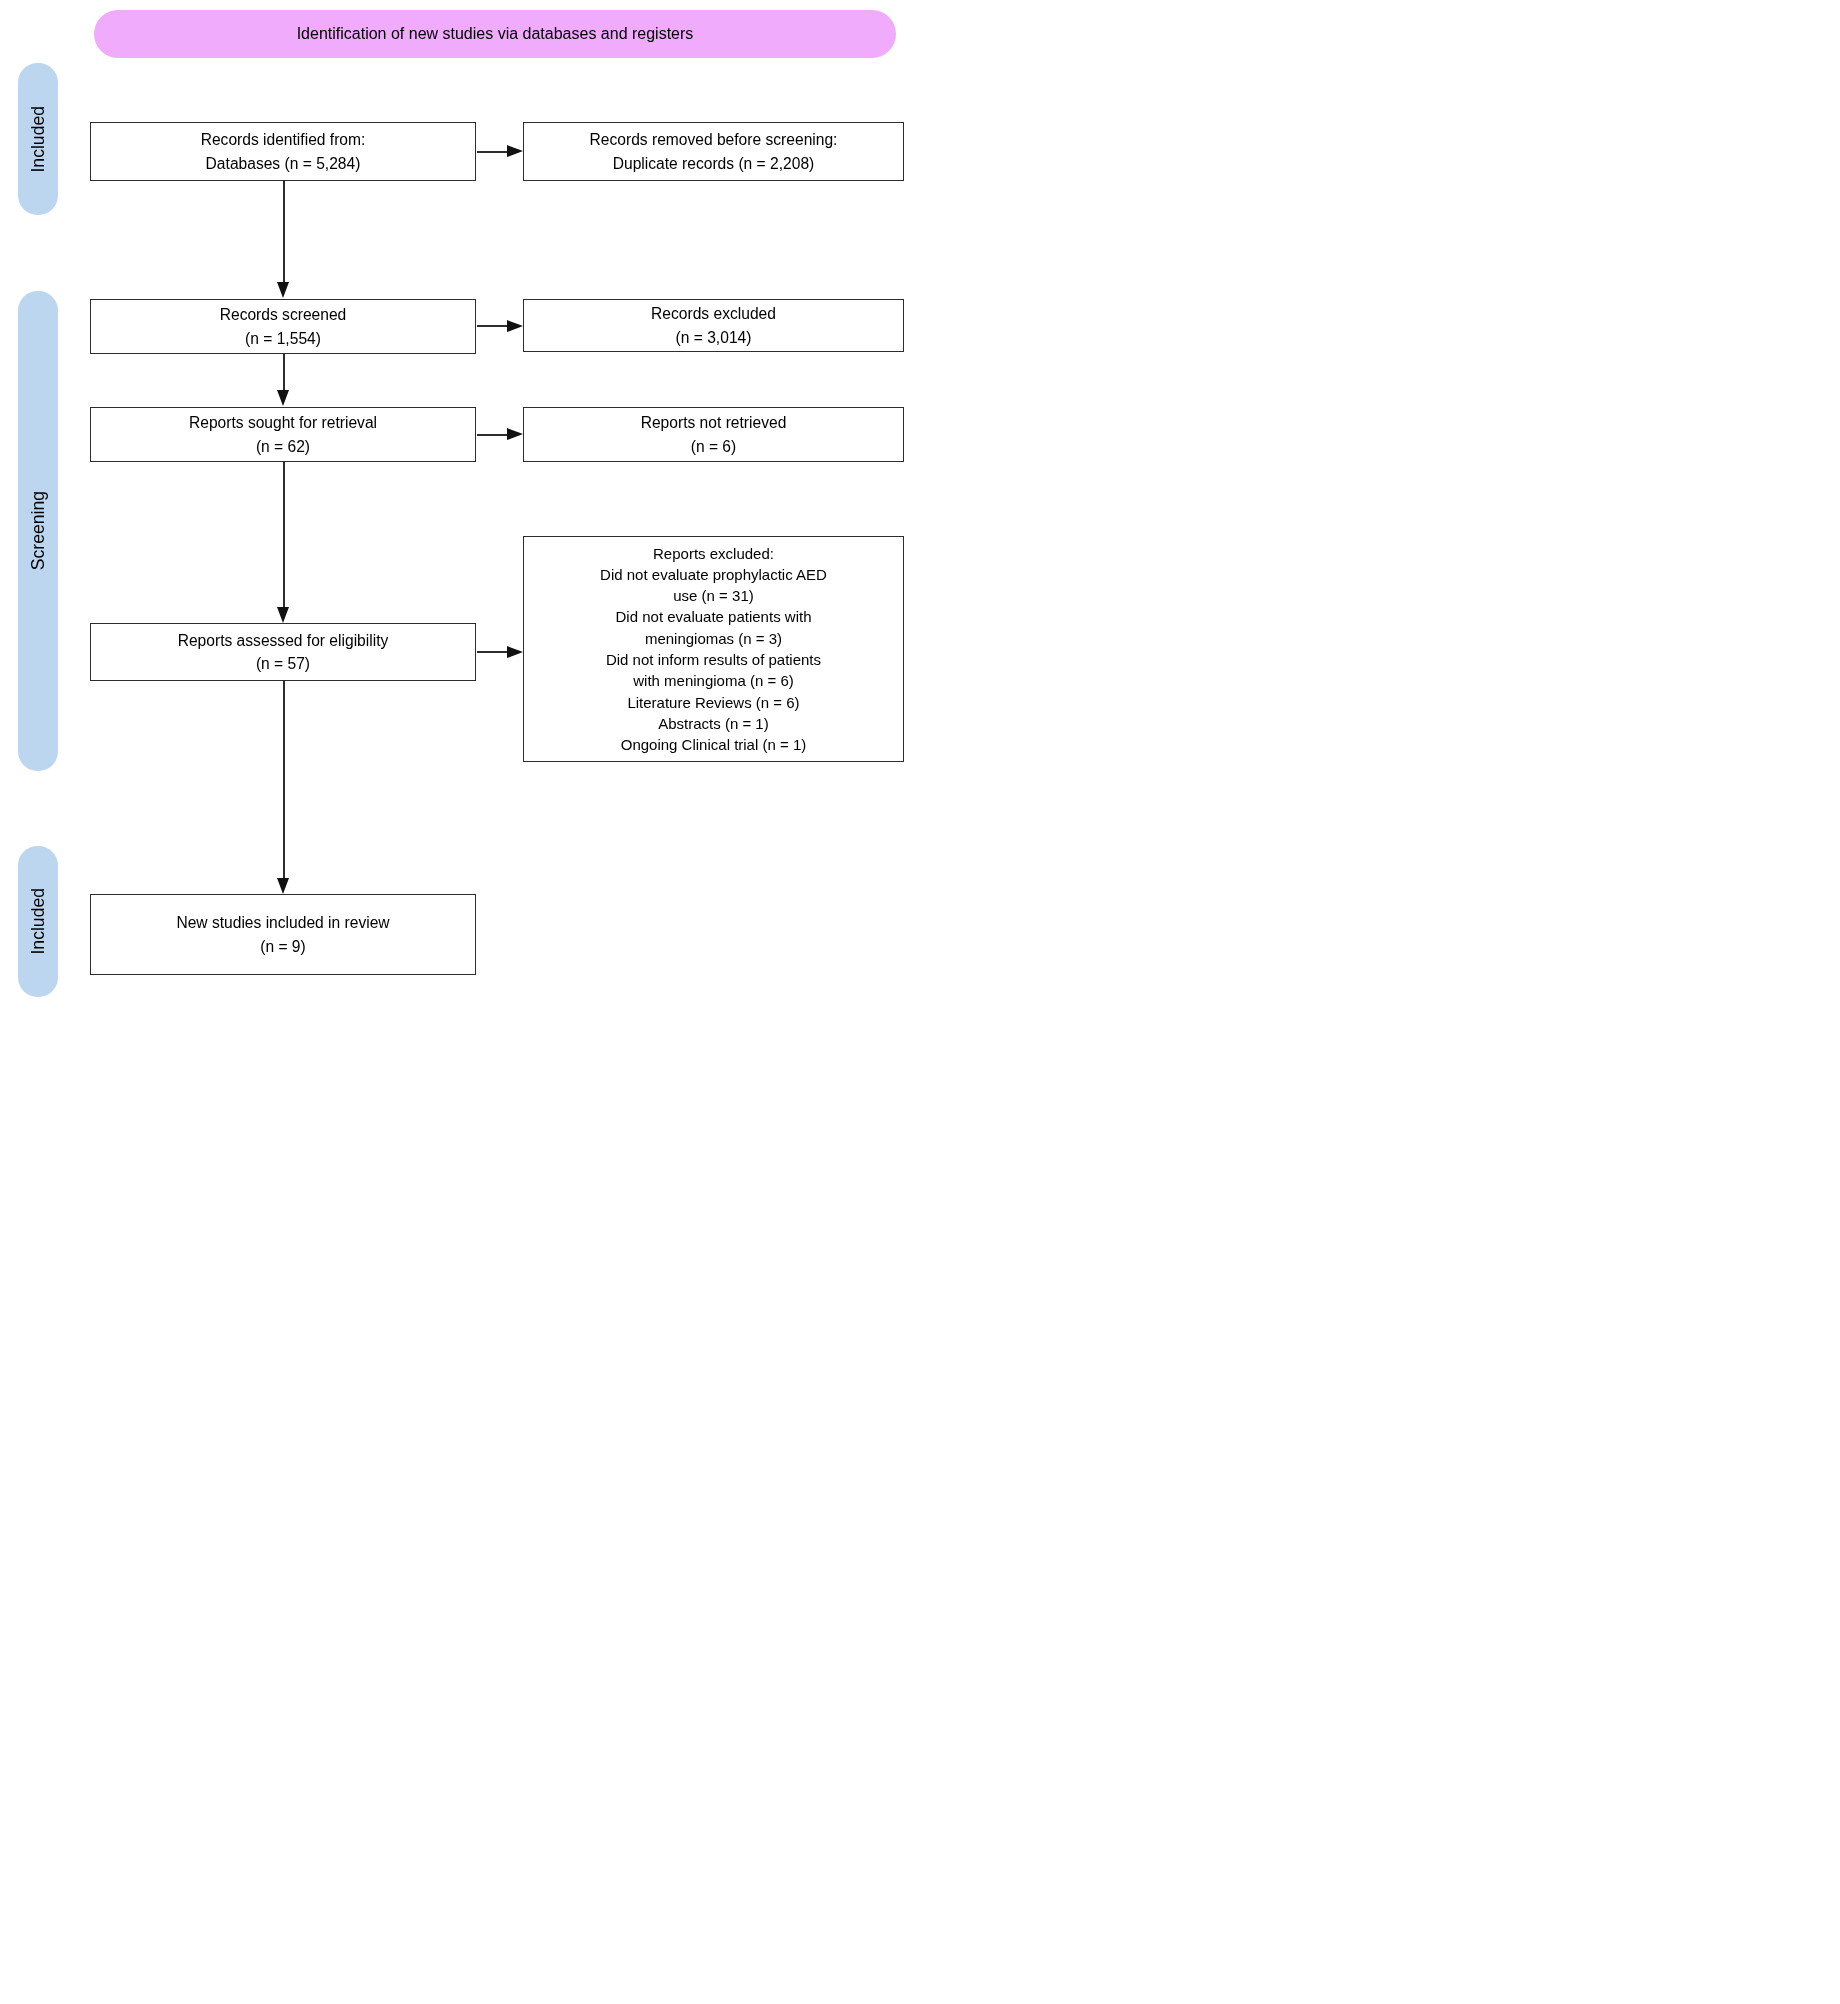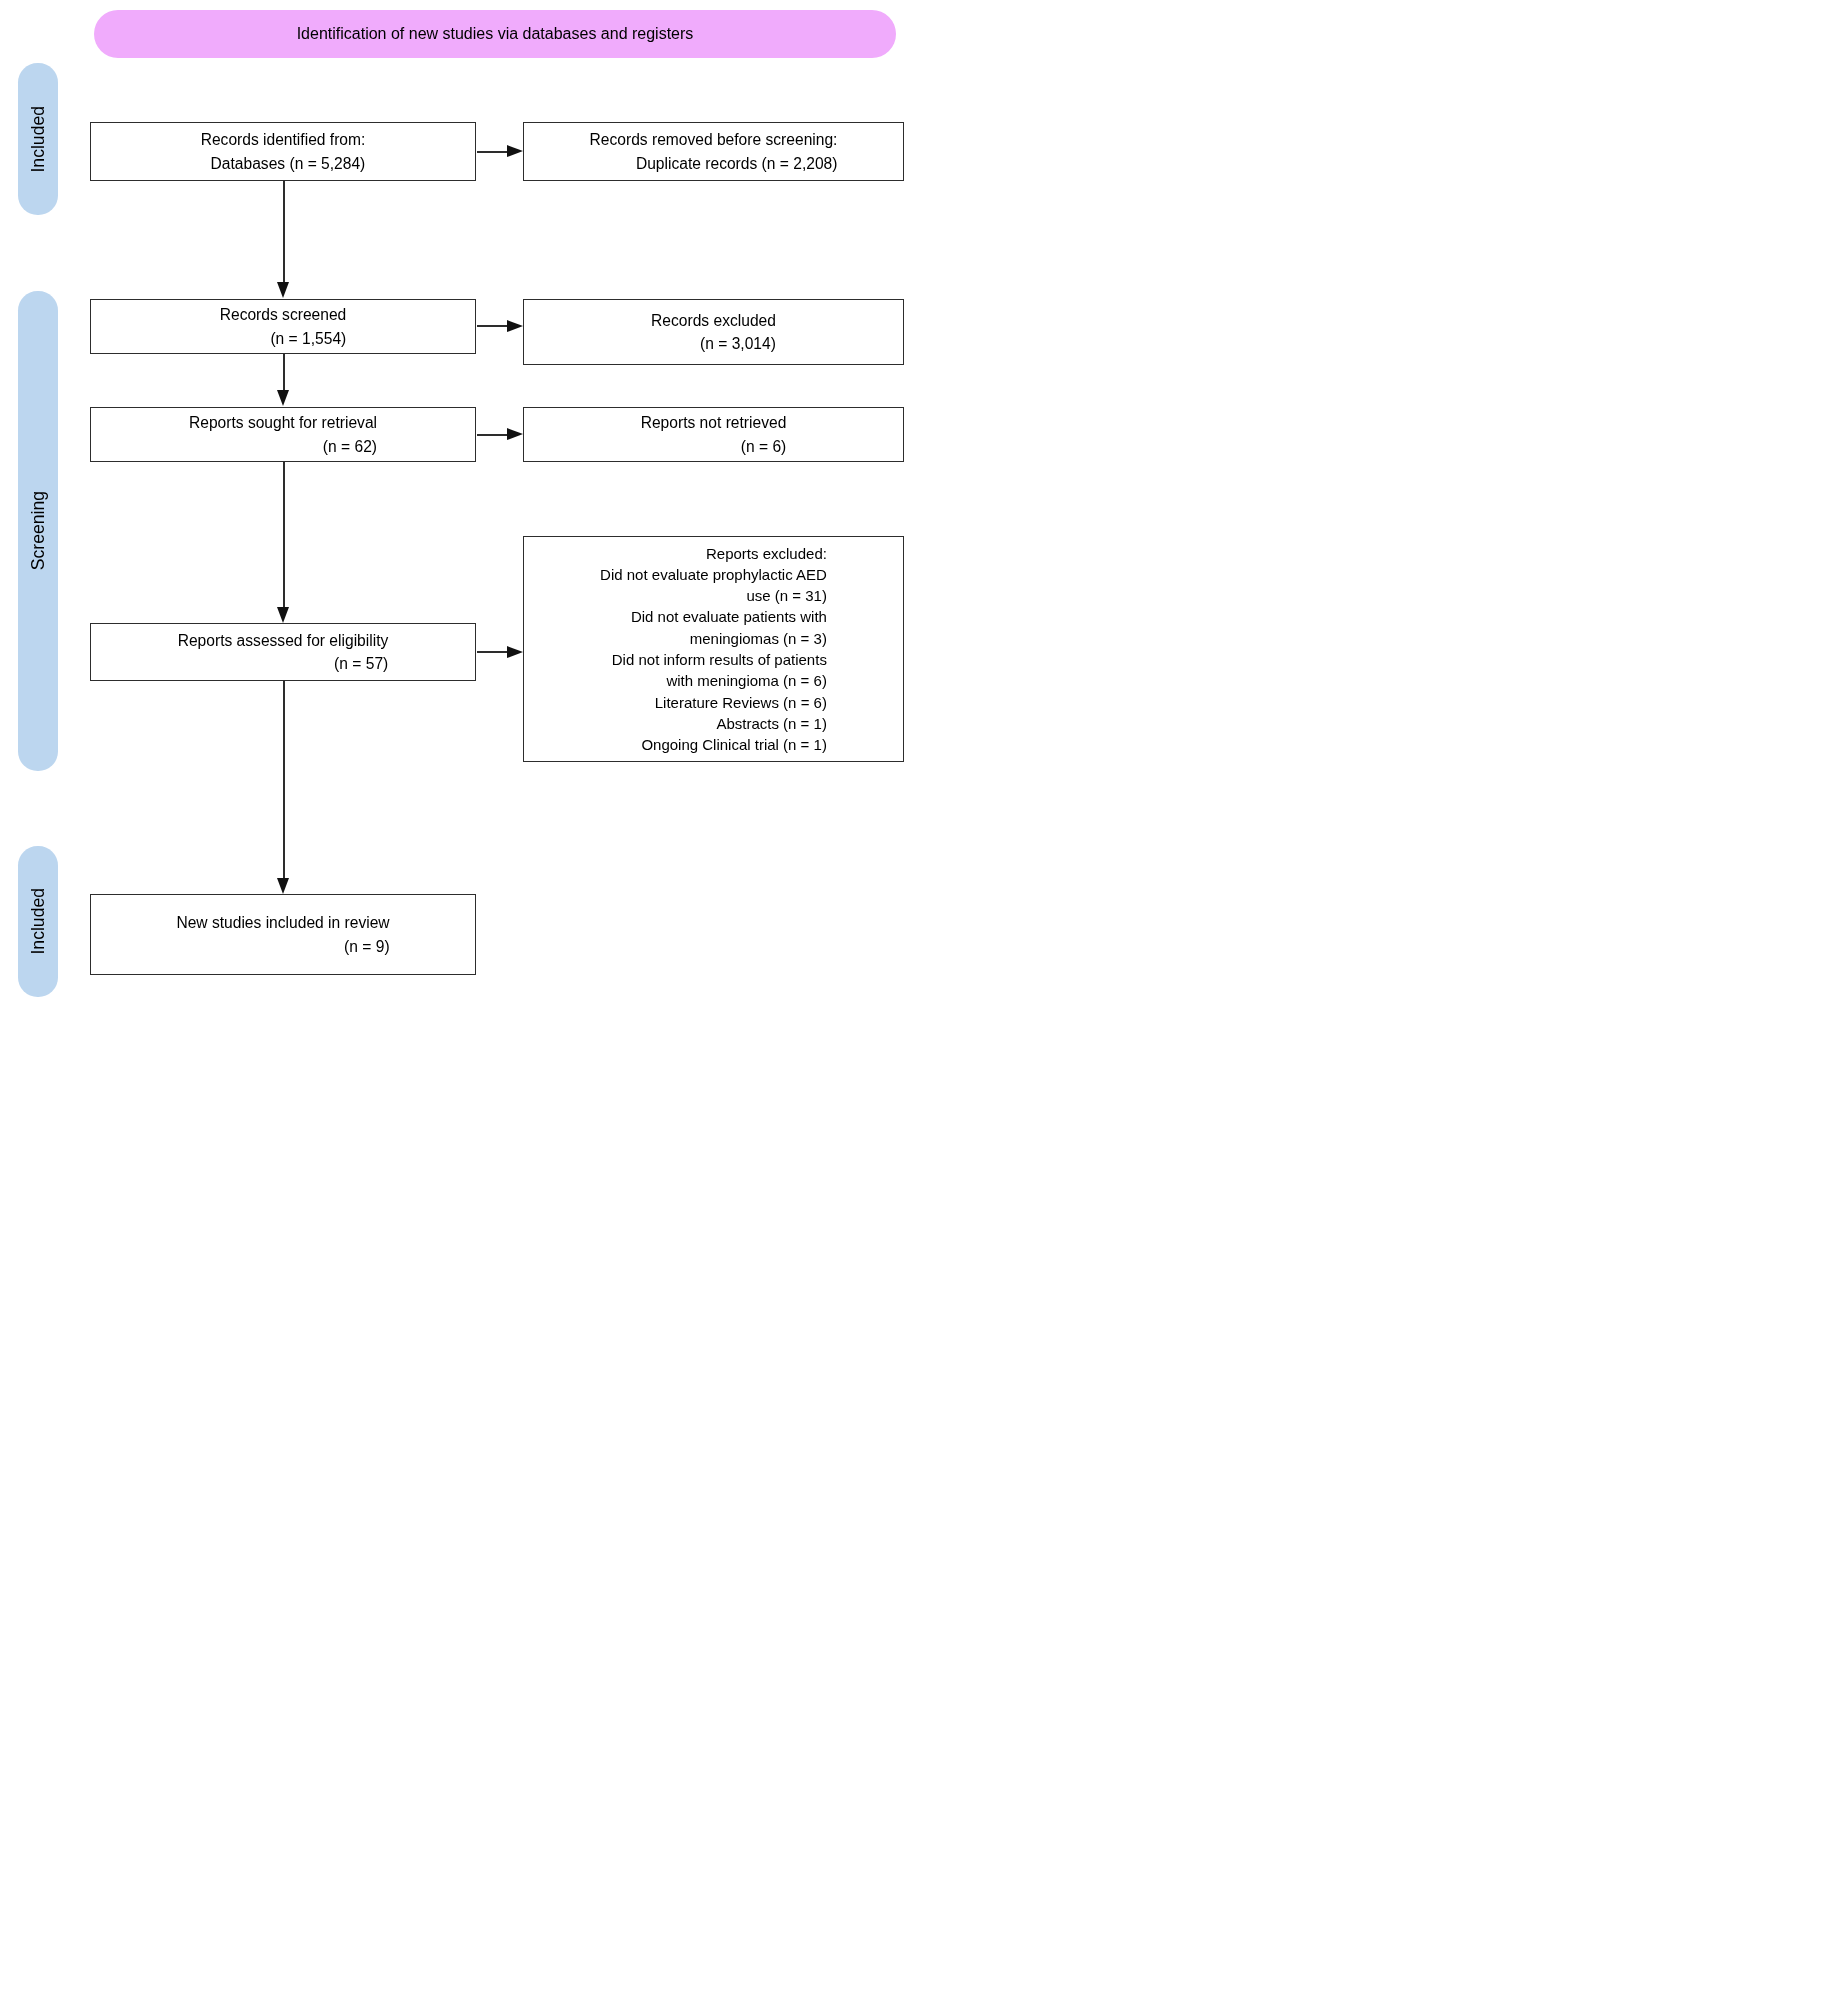--- a/index.html
+++ b/index.html
@@ -36,35 +36,35 @@
     transform: rotate(180deg);
     font-size: 17.6px;
     white-space: nowrap;
   }
   .box {
     position: absolute;
     box-sizing: border-box;
     background: #ffffff;
     border: 1.5px solid #2d2d2d;
     display: flex; align-items: center; justify-content: center;
-    text-align: right;
+    text-align: center;
     font-size: 15.6px;
     line-height: 1.5;
     padding: 2px 15px;
   }
   .box .txt { white-space: pre-line; }
   .box-left  { left: 90px;  width: 386px; }
   .box-right { left: 523px; width: 381px; }
   .b1 { top: 122px;  height: 59px; }
   .b2 { top: 299px;  height: 55px; }
   .b3 { top: 407px;  height: 55px; }
   .b4 { top: 623px; height: 58px; }
   .b5 { top: 894px; height: 81px; }
   .r1 { top: 122px;  height: 59px; }
-  .r2 { top: 299px;  height: 66px; }
+  .r2 { top: 299px;  height: 53px; }
   .r3 { top: 407px;  height: 55px; }
   .r4 { top: 536px; height: 226px; font-size: 15px; line-height: 1.42; }
   .vline {
     position: absolute;
     width: 1.5px;
     background: #2d2d2d;
     left: 283px;
   }
   .hline {
     position: absolute;

